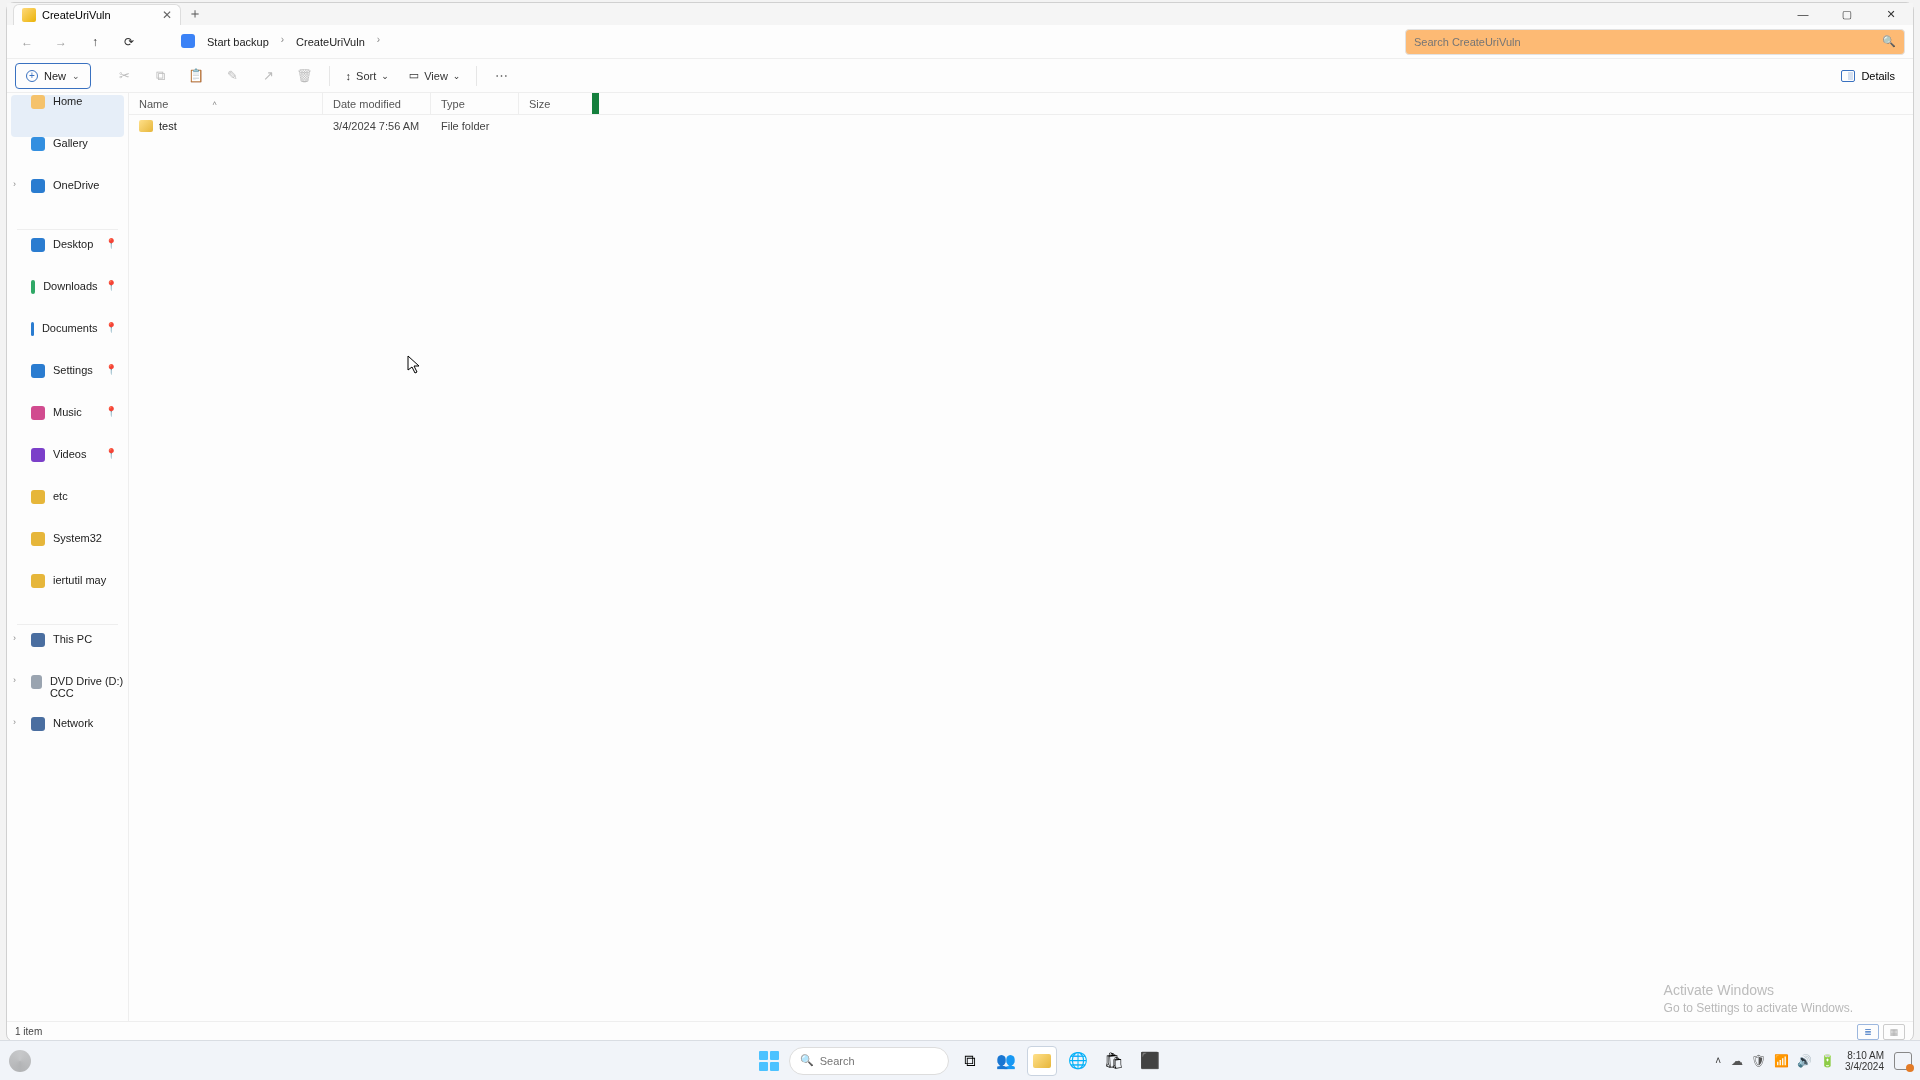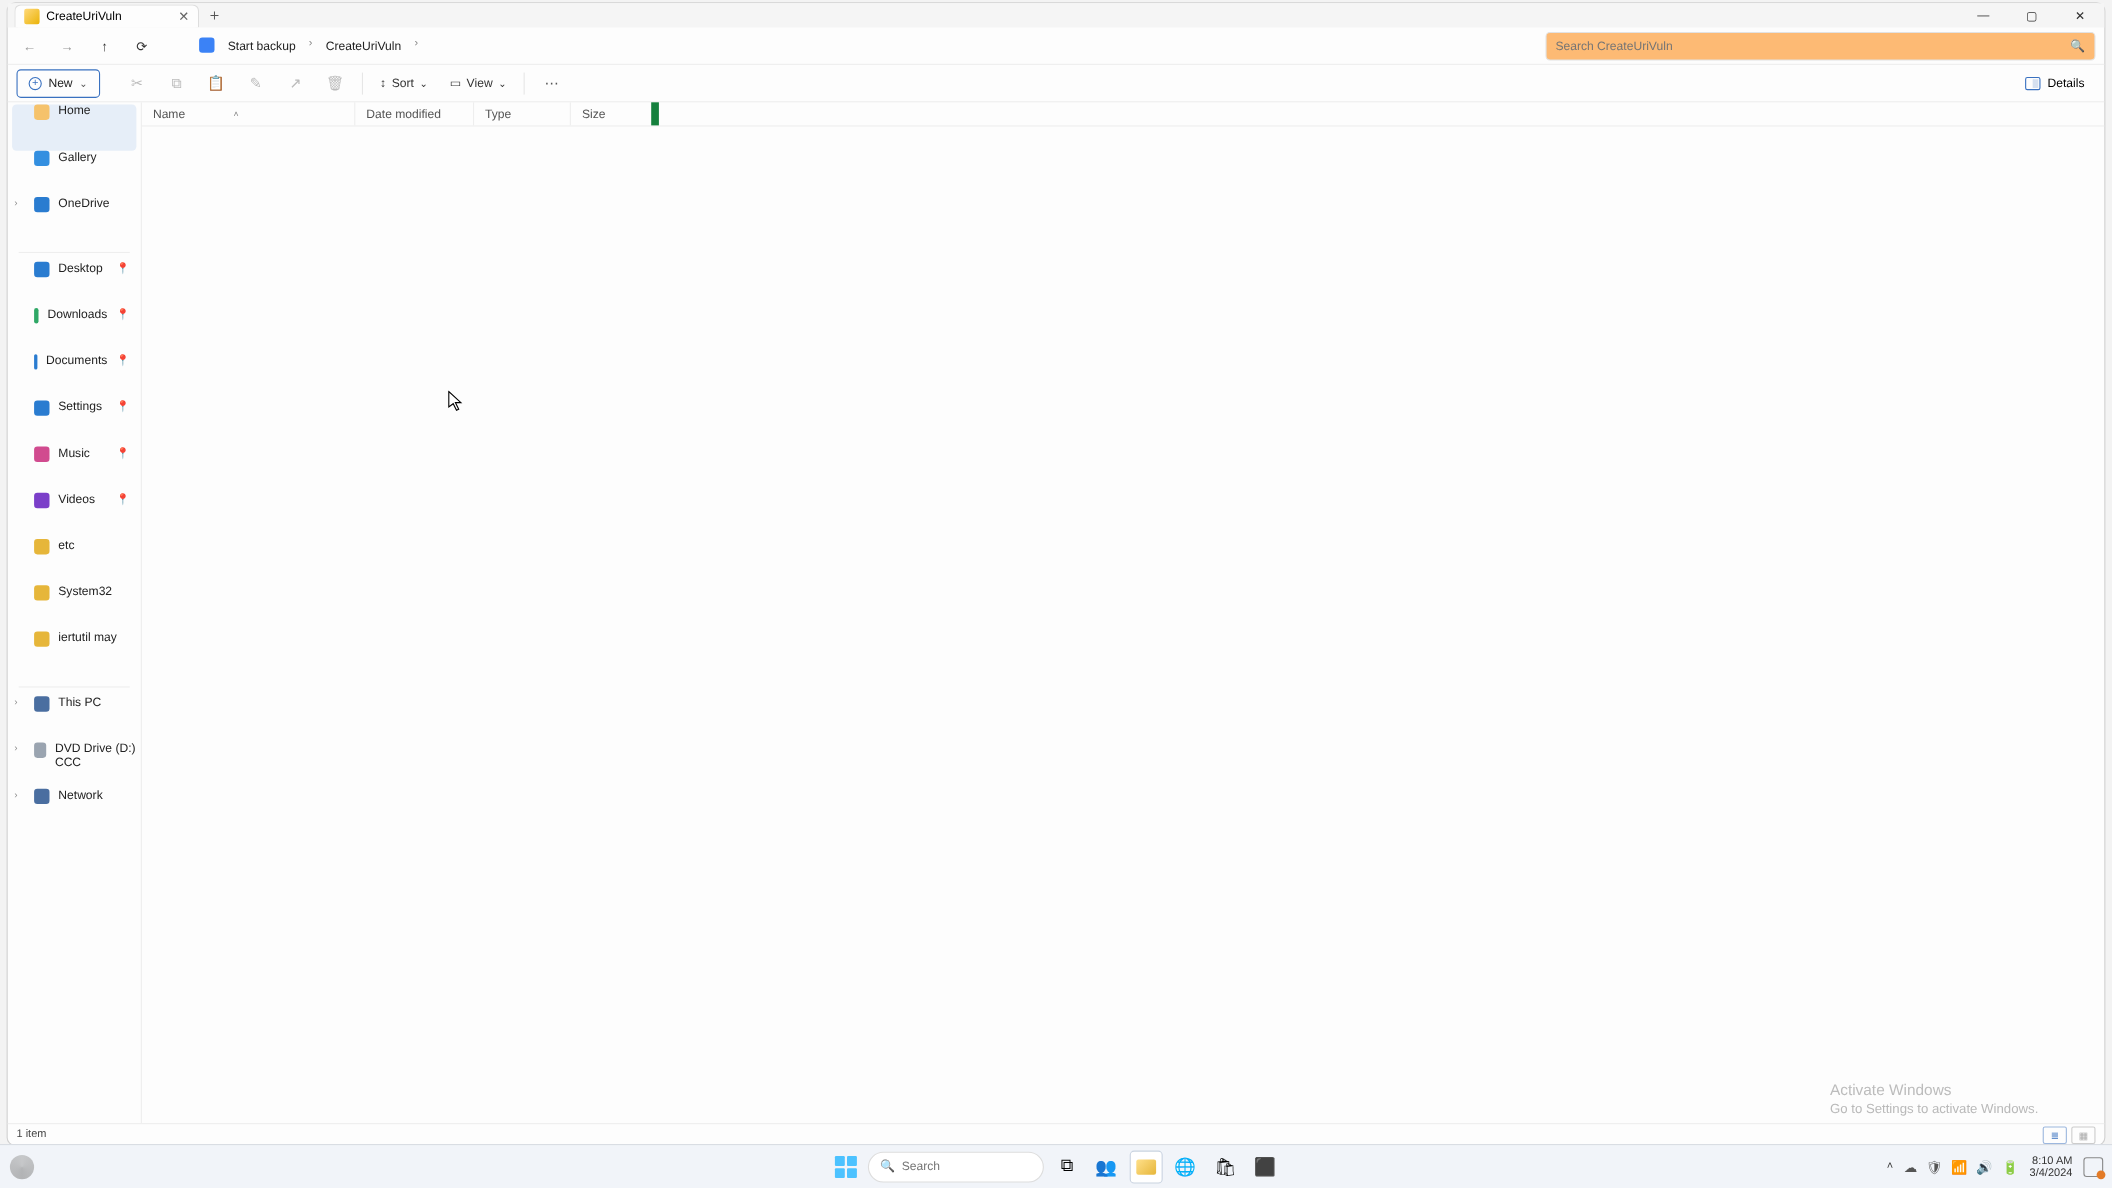--- a/index.html
+++ b/index.html
@@ -296,20 +296,29 @@
             <span>Date modified</span>
           </div>
         <div class="col type">
             <span>Type</span>
           </div>
         <div class="col size">
             <span>Size</span>
           </div>
       </div>
 
+      <div class="row">
+        <div class="cell name">
+          <span class="folder-icon"></span>
+          <span>test</span>
+        </div>
+        <div class="cell date">3/4/2024 7:56 AM</div>
+        <div class="cell type">File folder</div>
+        <div class="cell size"></div>
+      </div>
 
       <div style="flex:1"></div>
     </div>
   </div>
 
   <div class="status">
     <span>1 item</span>
     <div class="right">
       <div class="view-toggle">≣</div>
       <div class="view-toggle" style="border-color:#ccc;color:#aaa;">▦</div>

